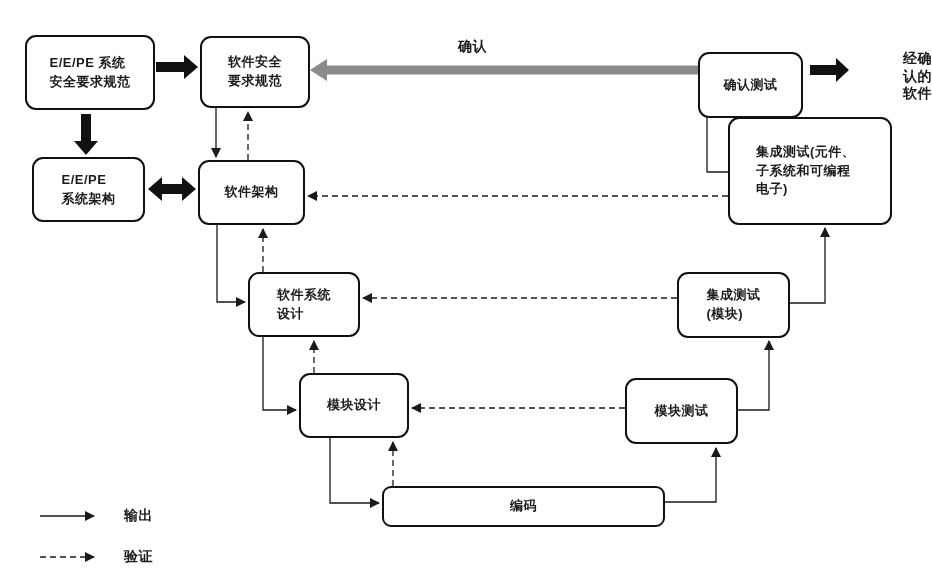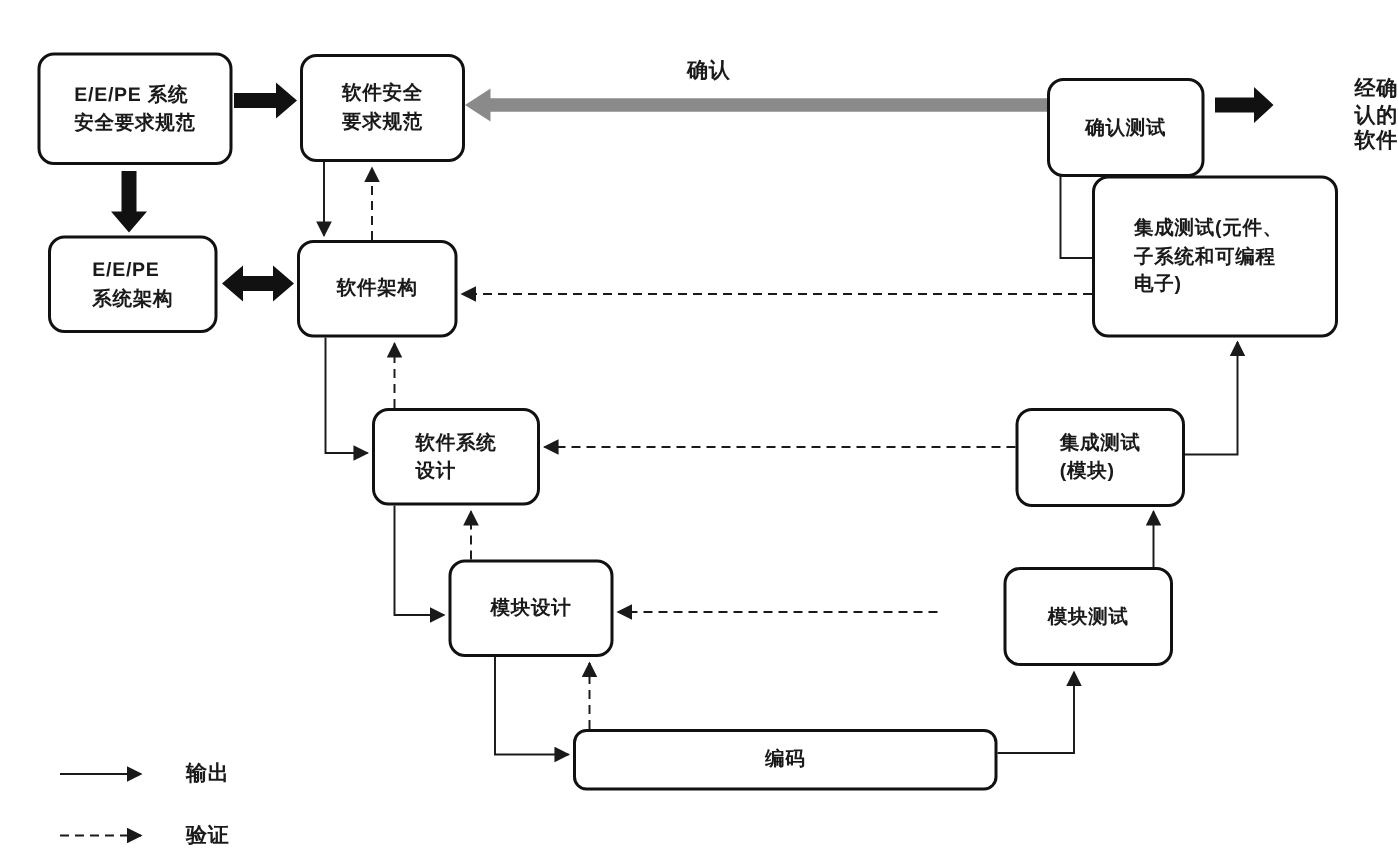--- a/index.html
+++ b/index.html
@@ -31,21 +31,21 @@
     z-index: 2;
   }
   
   .n-eepe-srs        { left: 25px;  top: 35px;  width: 130px; height: 75px; }
   .n-sw-srs          { left: 200px; top: 36px;  width: 110px; height: 72px; }
   .n-eepe-arch       { left: 32px;  top: 157px; width: 113px; height: 65px; }
   .n-sw-arch         { left: 198px; top: 160px; width: 107px; height: 65px; }
   .n-sw-sys-design   { left: 248px; top: 272px; width: 112px; height: 65px; }
   .n-module-design   { left: 299px; top: 373px; width: 110px; height: 65px; }
   .n-coding          { left: 382px; top: 486px; width: 283px; height: 41px; border-radius: 9px; }
-  .n-module-test     { left: 625px; top: 378px; width: 113px; height: 66px; margin-left: 44px; }
+  .n-module-test     { left: 625px; top: 378px; width: 113px; height: 66px; }
   .n-integ-test-module { left: 677px; top: 272px; width: 113px; height: 66px; }
   .n-integ-test-comp { left: 728px; top: 117px; width: 164px; height: 108px;
                        justify-content: flex-start; text-align: left; padding-left: 26px; }
   .n-validation-test { left: 698px; top: 34px;  width: 105px; height: 66px; margin-top: 18px; }
 
   .float-label {
     position: absolute;
     font-size: 14px;
     font-weight: bold;
     white-space: pre-line;

